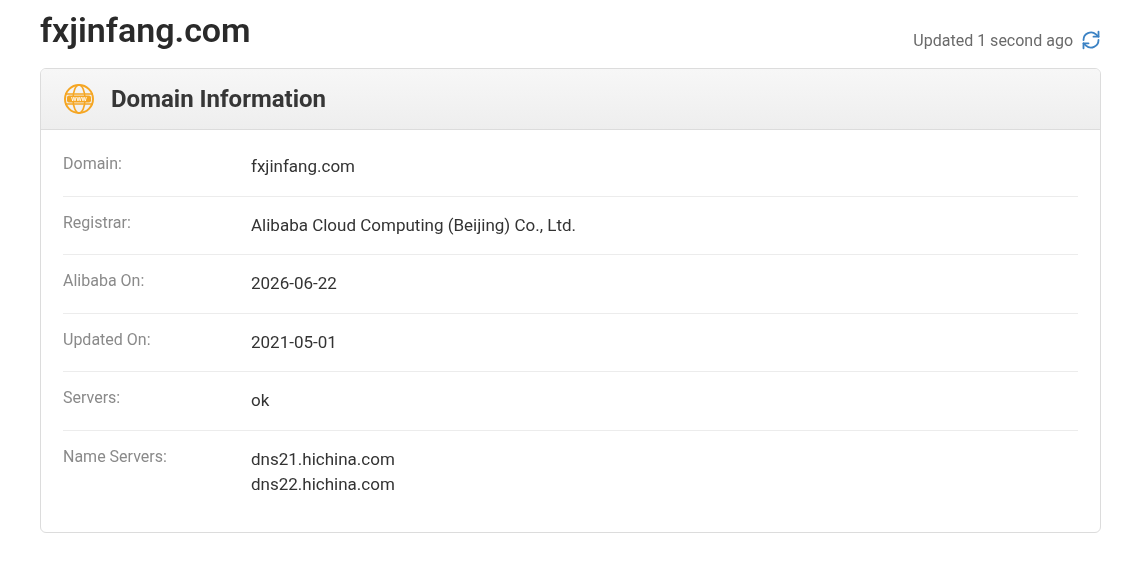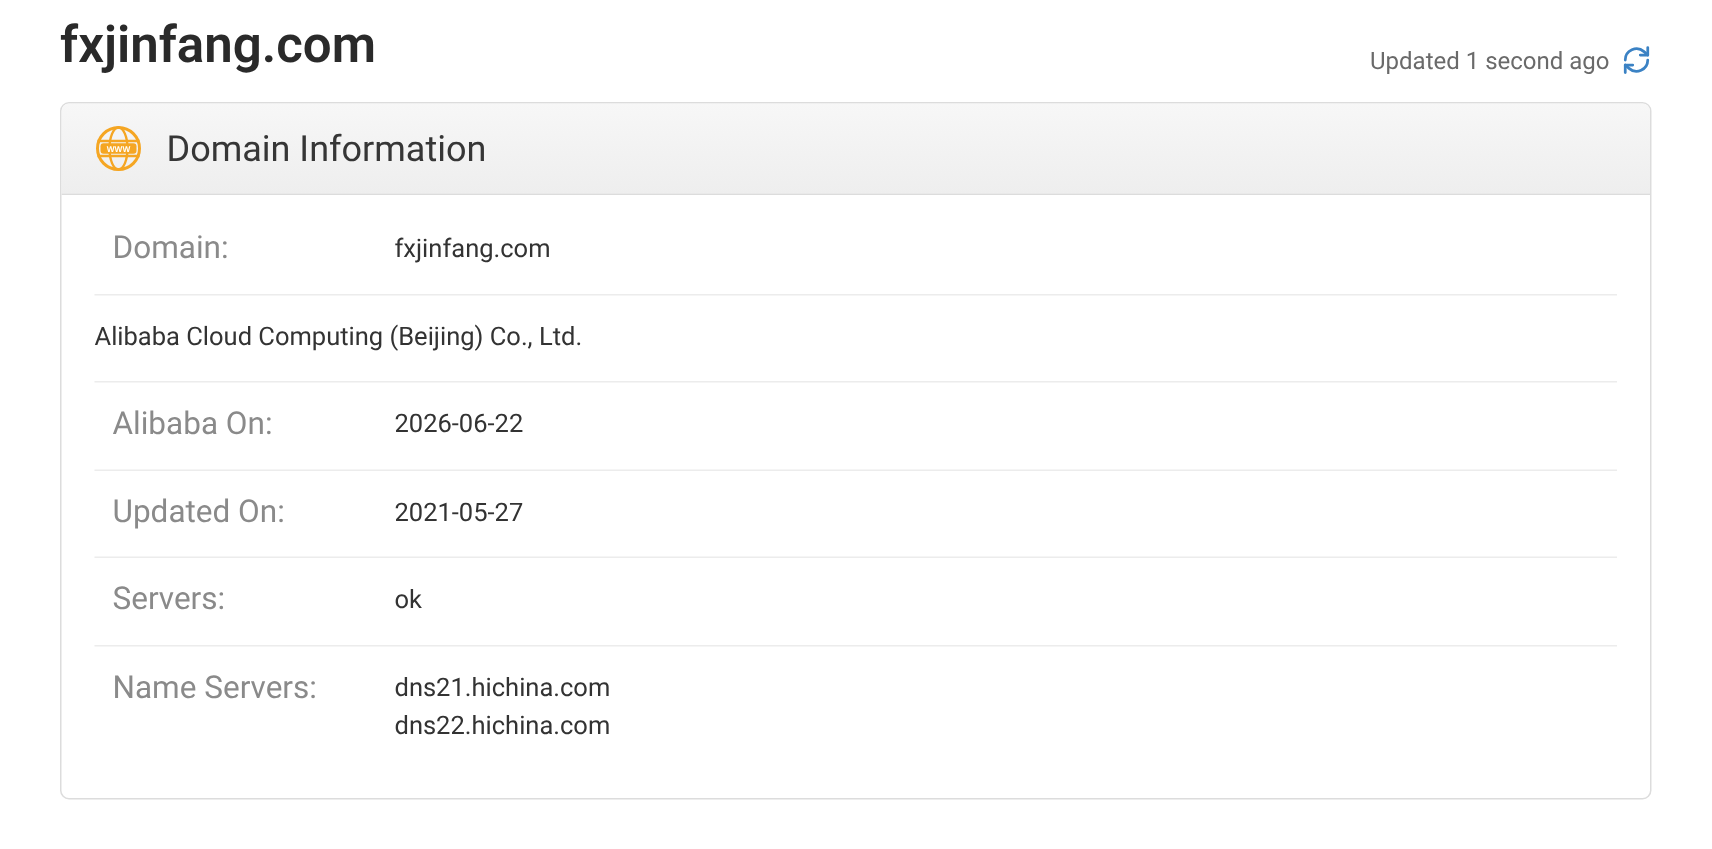--- a/index.html
+++ b/index.html
@@ -53,39 +53,38 @@
       align-items: center;
       gap: 16px;
     }
     .www-icon svg {
       width: 32px;
       height: 32px;
       display: block;
     }
     .panel-title {
       font-size: 24px;
-      font-weight: 400;
+      font-weight: 700;
       color: #363636;
     }
     .info-table {
       padding: 8px 22px 18px 22px;
     }
     .info-row {
       display: flex;
       padding: 16px 0;
       border-bottom: 1px solid #ececec;
     }
     .info-row:last-child {
       border-bottom: none;
     }
     .info-label {
       width: 188px;
       color: #8a8a8a;
-      font-size: 21px;
-      margin-left: 12px;
+      font-size: 16px;
     }
     .info-value {
       color: #333333;
       font-size: 17px;
       white-space: pre-line;
       line-height: 1.5;
     }
   </style>
 </head>
 <body>
@@ -120,29 +119,30 @@
       </span>
       <div class="panel-title">Domain Information</div>
     </div>
 
     <div class="info-table">
       <div class="info-row">
         <div class="info-label">Domain:</div>
         <div class="info-value">fxjinfang.com</div>
       </div>
       <div class="info-row">
+        <div class="info-label">Registrar:</div>
         <div class="info-value">Alibaba Cloud Computing (Beijing) Co., Ltd.</div>
       </div>
       <div class="info-row">
         <div class="info-label">Alibaba On:</div>
         <div class="info-value">2026-06-22</div>
       </div>
       <div class="info-row">
         <div class="info-label">Updated On:</div>
-        <div class="info-value">2021-05-27</div>
+        <div class="info-value">2021-05-01</div>
       </div>
       <div class="info-row">
         <div class="info-label">Servers:</div>
         <div class="info-value">ok</div>
       </div>
       <div class="info-row">
         <div class="info-label">Name Servers:</div>
         <div class="info-value">dns21.hichina.com
 dns22.hichina.com</div>
       </div>

